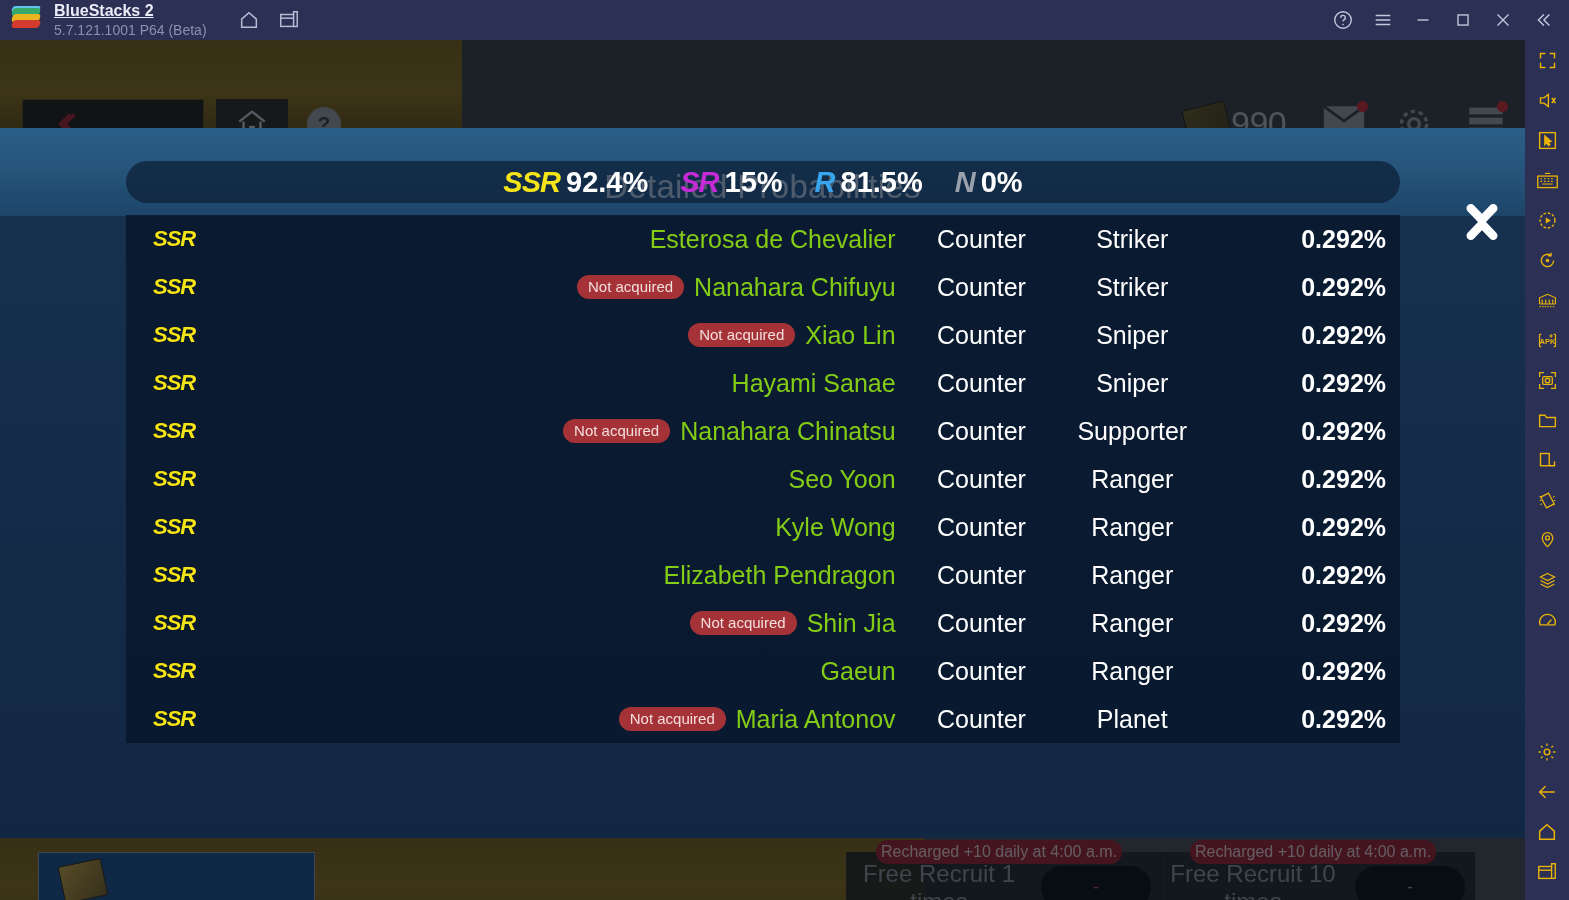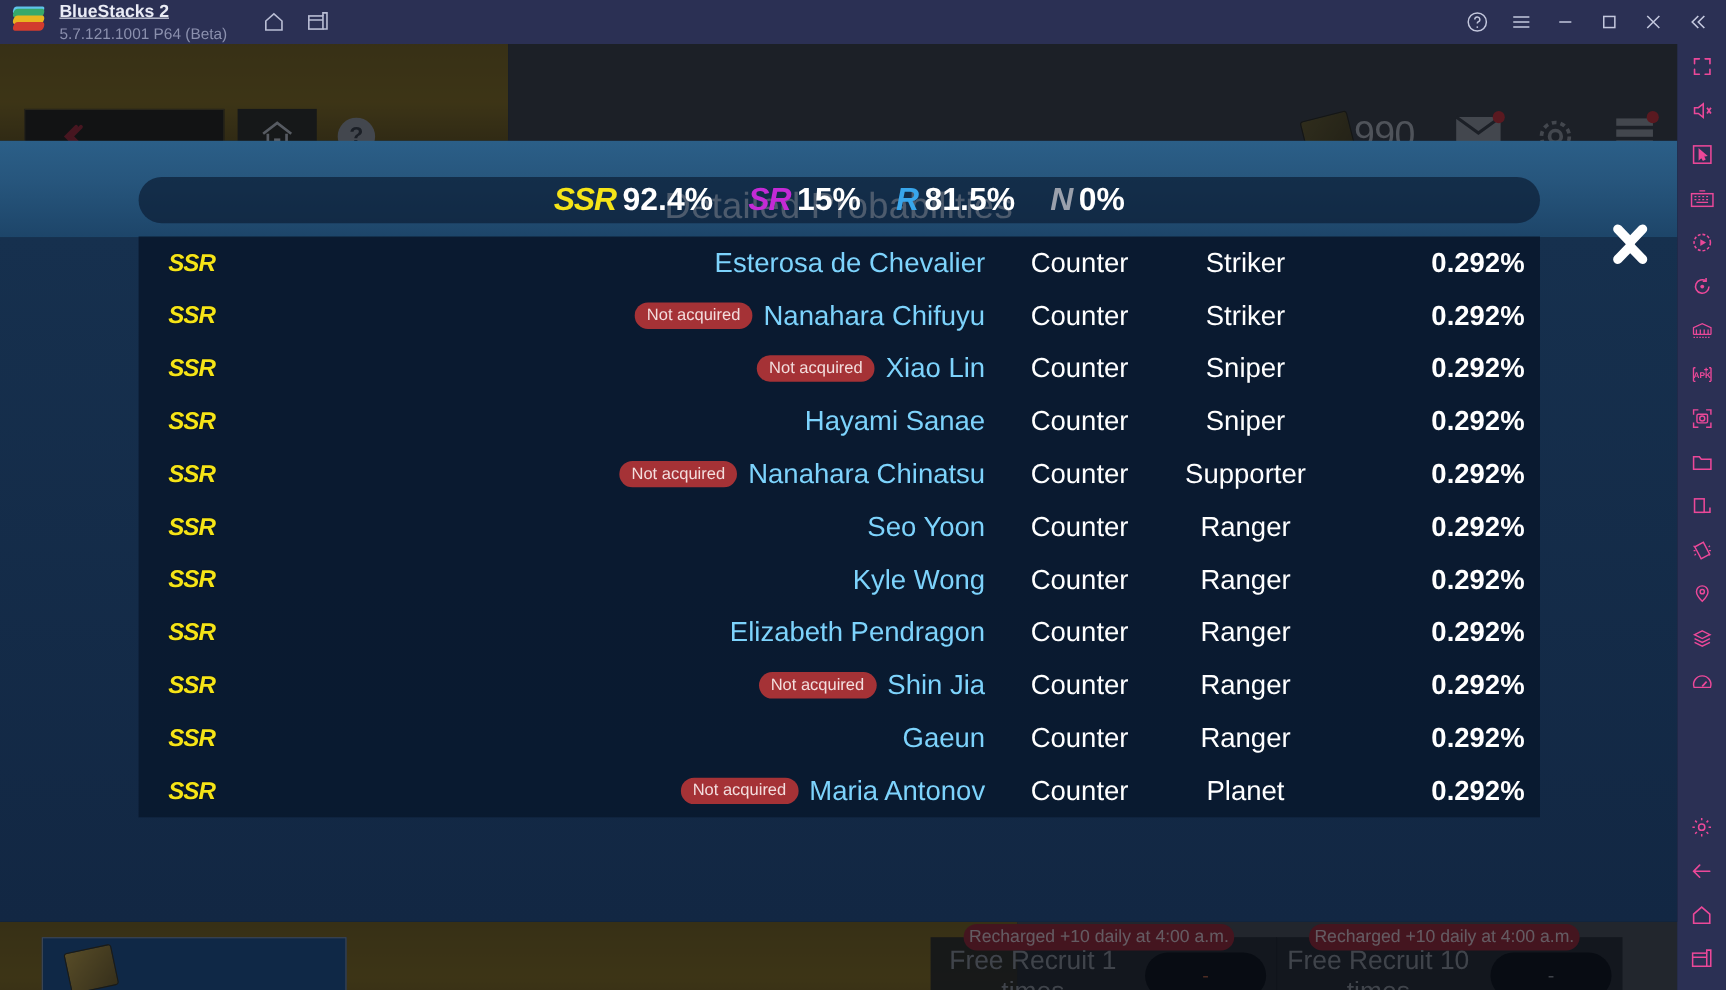--- a/index.html
+++ b/index.html
@@ -203,34 +203,34 @@
   }
   .c-name {
     width: 640px; display: flex; align-items: center; justify-content: flex-end;
     padding-right: 6px;
   }
   .badge-na {
     background: #a53236; color: #f3dede; font-size: 15px;
     border-radius: 14px; padding: 4px 11px 5px; margin-right: 10px;
     white-space: nowrap; line-height: 1;
   }
-  .name-text { font-size: 25px; color: #7dd3fc; white-space: nowrap; }
+  .name-text { font-size: 25px; color: #84cc16; white-space: nowrap; }
   .c-faction { width: 180px; text-align: center; font-size: 25px; }
   .c-role { width: 160px; text-align: center; font-size: 25px; }
   .c-prob { width: 220px; text-align: right; padding-right: 14px; font-size: 25px; font-weight: bold; }
 
   
   #sidebar {
     position: absolute; left: 1525px; top: 40px; width: 44px; height: 860px;
     background: #2b3054;
     display: flex; flex-direction: column; align-items: center;
   }
   .sb-icon {
     width: 44px; height: 40px; display:flex; align-items:center; justify-content:center;
-    color: #ec4899;
+    color: #eab308;
   }
   .sb-spacer { flex: 1; }
 </style>
 </head>
 <body>
 
 <div id="bs-titlebar">
   <div id="bs-logo">
     <div class="lay l4"></div>
       <div class="lay l3"></div>

